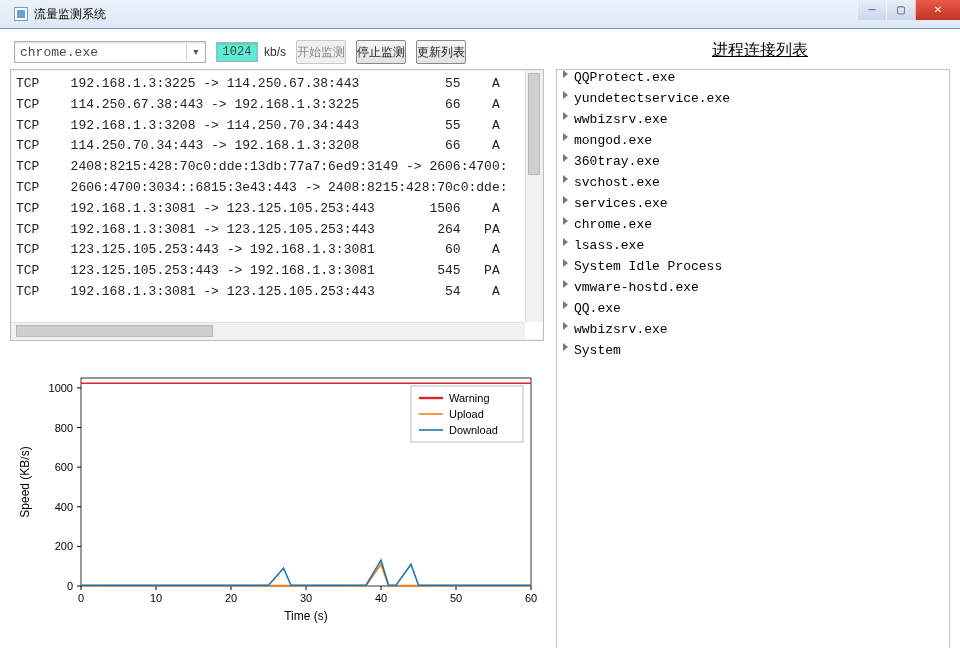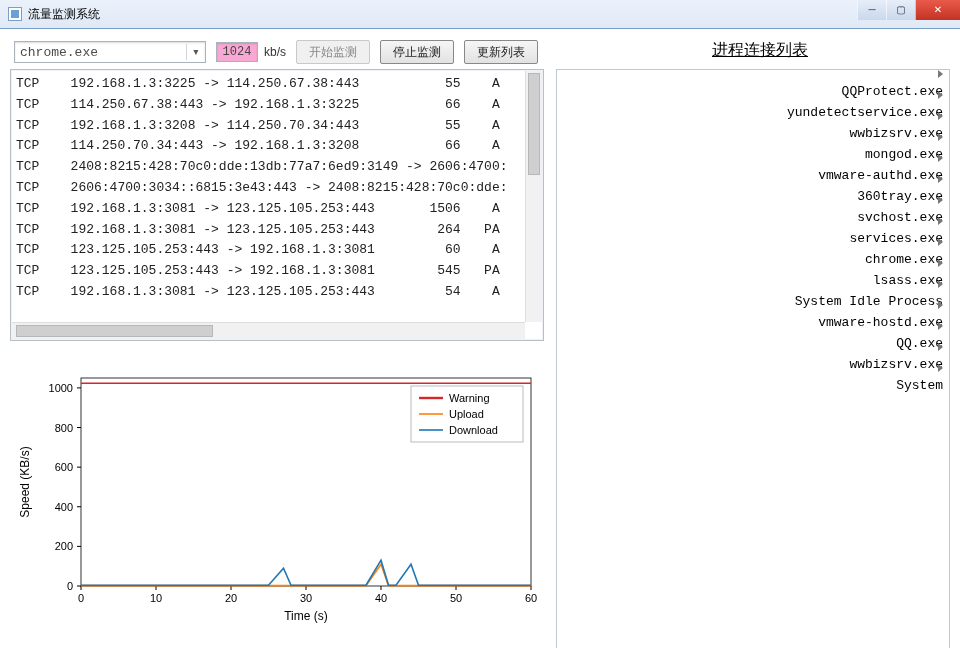--- a/index.html
+++ b/index.html
@@ -13,21 +13,21 @@
   }
 
   
   .titlebar {
     height: 28px;
     background: linear-gradient(#eaf1fb, #dfe9f5);
     border-bottom: 1px solid #7a9ec6;
     display: flex;
     align-items: center;
     justify-content: space-between;
-    padding-left: 8px;
+    padding-left: 14px;
   }
   .titlebar-left { display: flex; align-items: center; }
   .titlebar-icon {
     width: 14px; height: 14px;
     margin-right: 6px;
     display: inline-block;
   }
   .titlebar-title { font-size: 12px; }
   .caption-buttons { display: flex; height: 20px; align-self: flex-start;}
   .capbtn {
@@ -63,32 +63,32 @@
     box-shadow: inset 0 1px 2px rgba(0,0,0,0.15);
   }
   .combo span { flex: 1; padding: 0 5px; }
   .combo .chev {
     width: 18px; text-align: center; color: #555;
     border-left: 1px solid #cfd4d9;
   }
   .textin {
     width: 40px; height: 18px;
     border: 1px solid #a9b3bd;
-    background: #f9a8d4;
+    background: #5eead4;
     font-family: Consolas, "Courier New", monospace;
     font-size: 12px;
     text-align: center;
     color: #444;
     box-shadow: inset 0 1px 2px rgba(0,0,0,0.15);
     line-height: 18px;
   }
   .unit { color: #333; font-size: 12px; margin-left: -4px; }
   .btn {
     height: 22px;
-    padding: 0 12px;
+    padding: 0 0;
     border: 1px solid #888;
     background: linear-gradient(#f6f6f6,#e2e2e2);
     font-size: 12px;
     color: #222;
     display: flex; align-items: center;
     border-radius: 2px;
   }
   .btn.flat {
     background: #f0f0f0;
     color: #888;
@@ -158,24 +158,23 @@
     font-size: 16px;
     padding: 2px 0 6px;
     text-decoration: underline;
   }
   .proc-list {
     font-family: Consolas, "Courier New", monospace;
     font-size: 13px;
     padding: 0 6px;
   }
   .proc-item {
-    display: flex; align-items: flex-end;
+    display: flex; align-items: flex-start;
     height: 21px;
     gap: 6px;
-    flex-direction: column;
   }
   .tri {
     display: inline-block;
     width: 0; height: 0;
     border-top: 4px solid transparent;
     border-bottom: 4px solid transparent;
     border-left: 5px solid #777;
   }
 
 </style>
@@ -294,24 +293,20 @@
         <div class="proc-item">
           <span class="tri"></span>
           <span>wwbizsrv.exe</span>
         </div>
         <div class="proc-item">
           <span class="tri"></span>
           <span>mongod.exe</span>
         </div>
         <div class="proc-item">
           <span class="tri"></span>
-          <span>vmware-authd.exe</span>
-        </div>
-        <div class="proc-item">
-          <span class="tri"></span>
           <span>360tray.exe</span>
         </div>
         <div class="proc-item">
           <span class="tri"></span>
           <span>svchost.exe</span>
         </div>
         <div class="proc-item">
           <span class="tri"></span>
           <span>services.exe</span>
         </div>

